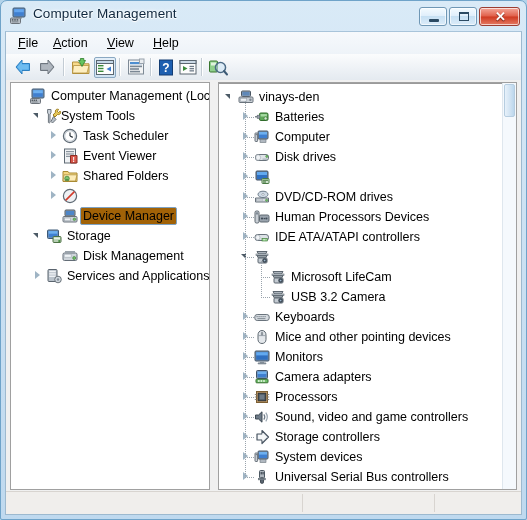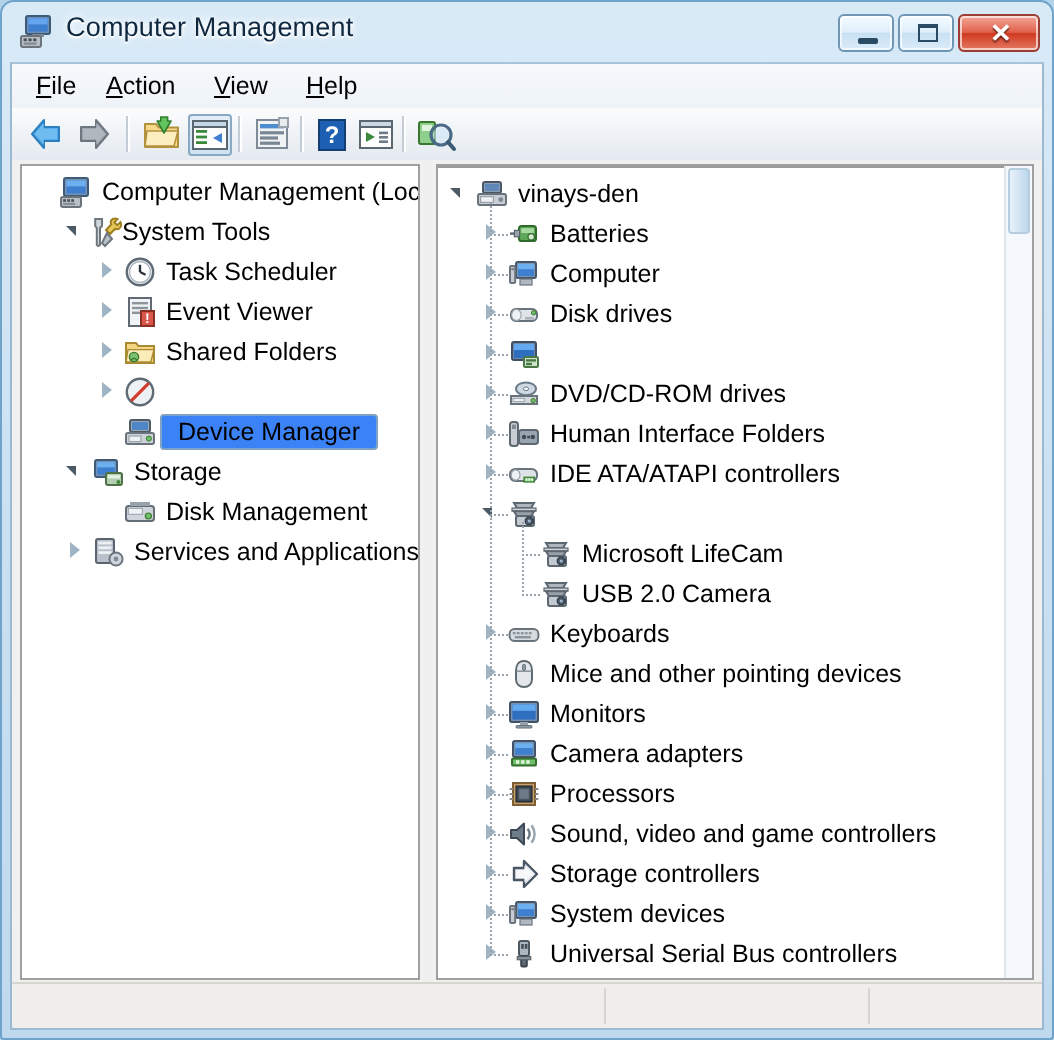--- a/index.html
+++ b/index.html
@@ -149,26 +149,26 @@
     width:0;height:0;border-top:5px solid #4c5a66;
     border-left:5px solid transparent;border-right:0px solid transparent;
   }
   .ico{position:absolute;top:2px;width:16px;height:16px;}
   .lbl{
     position:absolute;top:2px;height:16px;line-height:16px;
     font-size:12.5px;color:#000;
     padding:0 2px;
   }
   .lbl.sel{
-    background:#3b82f6;
+    background:#a16207;
     border:1px solid #7da2c4;
     margin-left:-1px;margin-top:-1px;
     border-radius:2px;
     height:16px;line-height:16px;
-    padding:0 8px;
+    padding:0 2px;
   }
   
   .vline{position:absolute;width:1px;background:transparent;
     background-image:linear-gradient(to bottom,#9aa4ad 50%,transparent 50%);
     background-size:1px 2px;}
   .hline{position:absolute;height:1px;background:transparent;
     background-image:linear-gradient(to right,#9aa4ad 50%,transparent 50%);
     background-size:2px 1px;}
   
   #statusbar{
@@ -550,21 +550,21 @@
                 <span class="ico" style="left:35px">
                   <svg width="16" height="16" viewBox="0 0 16 16">
                     <rect x="1" y="2" width="4" height="12" rx="1.4" fill="#c8ced4" stroke="#5e6871"></rect>
                     <rect x="2" y="3.3" width="2" height="2.2" fill="#7f8a95"></rect>
                     <rect x="5.5" y="6" width="9.5" height="7" rx="1.4" fill="#9aa4ae" stroke="#5e6871"></rect>
                     <circle cx="8" cy="9.5" r="1.1" fill="#3e4a56"></circle>
                     <circle cx="12.4" cy="9.5" r="1.1" fill="#3e4a56"></circle>
                     <rect x="9.6" y="8.9" width="1.5" height="1.3" fill="#3e4a56"></rect>
                   </svg>
                 </span>
-                <span class="lbl" style="left:54px">Human Interface Folders</span>
+                <span class="lbl" style="left:54px">Human Processors Devices</span>
               </div>
               <div class="row" style="top:140px">
                 <span class="exp" style="left:22px">
                   <span class="arrow-c"></span>
                 </span>
                 <span class="ico" style="left:35px">
                   <svg width="16" height="16" viewBox="0 0 16 16">
                     <rect x="1" y="5.5" width="13.5" height="6" rx="2.6" fill="#dde2e7" stroke="#69737c"></rect>
                     <ellipse cx="3.8" cy="8.5" rx="2.2" ry="2.6" fill="#f0f3f6" stroke="#9aa3ab" stroke-width=".6"></ellipse>
                     <rect x="8" y="9.6" width="5.2" height="2.4" fill="#6fbf6a" stroke="#3a7a30" stroke-width=".6"></rect>
@@ -607,21 +607,21 @@
                 <span class="ico" style="left:51px">
                   <svg width="16" height="16" viewBox="0 0 16 16">
                     <path d="M3 2.5 L13 2.5 L11.5 5 L4.5 5 Z" fill="#aeb6be" stroke="#5d6770"></path>
                     <rect x="2" y="5" width="12" height="1.6" fill="#cbd2d8" stroke="#5d6770" stroke-width=".6"></rect>
                     <path d="M3 6.6 L13 6.6 L11.6 9 L4.4 9 Z" fill="#9aa3ab" stroke="#5d6770"></path>
                     <rect x="4" y="9" width="9" height="5" rx="1" fill="#c3cad1" stroke="#5d6770"></rect>
                     <circle cx="10.6" cy="11.5" r="2" fill="#495866" stroke="#2d3943" stroke-width=".6"></circle>
                     <circle cx="10.6" cy="11.5" r=".8" fill="#9fb8cc"></circle>
                   </svg>
                 </span>
-                <span class="lbl" style="left:70px">USB 2.0 Camera</span>
+                <span class="lbl" style="left:70px">USB 3.2 Camera</span>
               </div>
               <div class="row" style="top:220px">
                 <span class="exp" style="left:22px">
                   <span class="arrow-c"></span>
                 </span>
                 <span class="ico" style="left:35px">
                   <svg width="16" height="16" viewBox="0 0 16 16">
                     <rect x="0.8" y="5.5" width="14.4" height="6" rx="2.4" fill="#d7dce1" stroke="#69737c"></rect>
                     <rect x="2.4" y="7" width="1.4" height="1.2" fill="#8c959d"></rect>
                     <rect x="4.4" y="7" width="1.4" height="1.2" fill="#8c959d"></rect>

